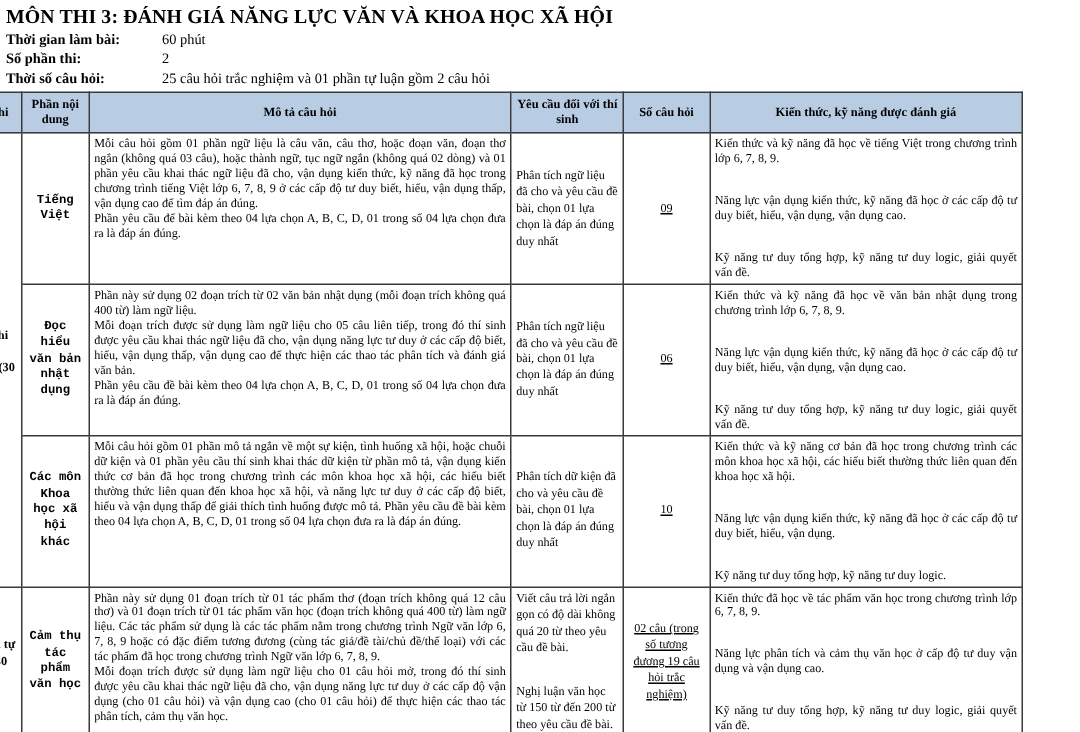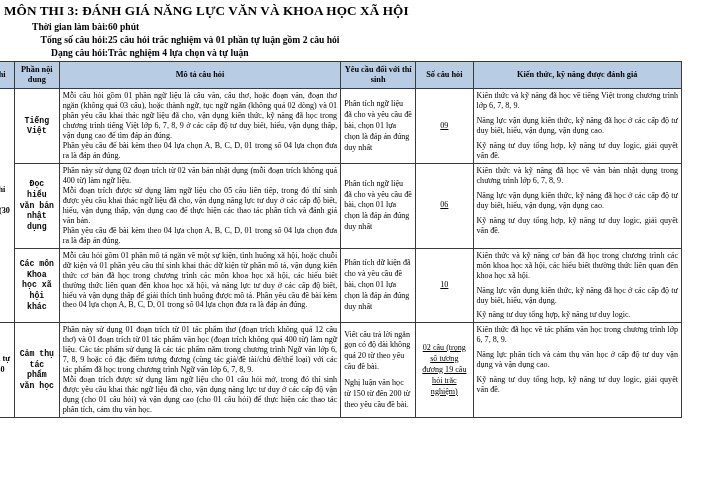--- a/index.html
+++ b/index.html
@@ -43,24 +43,23 @@
   }
   .meta-table td {
     padding: 0 0 0.5px 0;
     vertical-align: top;
     white-space: nowrap;
   }
   .meta-label {
     font-weight: bold;
     padding-right: 10px;
     width: 104px;
-    text-align: right;
   }
   .meta-value {
-    font-weight: bold;
+    font-weight: normal;
     margin-left: 20px;
   }
 
   
   .spec-table {
     border-collapse: collapse;
     table-layout: fixed;
     width: 716px;
     margin-left: 0px;
     font-size: 8.1px;
@@ -122,21 +121,21 @@
   }
   td.cell-know {
     text-align: justify;
     text-justify: inter-word;
   }
 
   .p {
     margin: 0 0 0 0;
   }
   .p + .p {
-    margin-top: 5px;
+    margin-top: 18px;
   }
   .cell-desc .p + .p { margin-top: 0px; }
 
   
   .shift {
     position: relative;
     left: -34px;
     width: 750px;
   }
 </style>
@@ -147,26 +146,26 @@
 
   <div class="doc-title">MÔN THI 3: ĐÁNH GIÁ NĂNG LỰC VĂN VÀ KHOA HỌC XÃ HỘI</div>
 
   <table class="meta-table">
     <tbody>
       <tr>
         <td class="meta-label">Thời gian làm bài:</td>
         <td class="meta-value">60 phút</td>
       </tr>
       <tr>
-        <td class="meta-label">Tổng số câu hỏi:</td>
+        <td class="meta-label">Số phần thi:</td>
+        <td class="meta-value">2</td>
+      </tr>
+      <tr>
+        <td class="meta-label">Thời số câu hỏi:</td>
         <td class="meta-value">25 câu hỏi trắc nghiệm và 01 phần tự luận gồm 2 câu hỏi</td>
-      </tr>
-      <tr>
-        <td class="meta-label">Dạng câu hỏi:</td>
-        <td class="meta-value">Trắc nghiệm 4 lựa chọn và tự luận</td>
       </tr>
     </tbody>
   </table>
 
   <div class="shift">
   <table class="spec-table">
     <colgroup>
       <col class="col-part">
           <col class="col-sec">
           <col class="col-desc">

